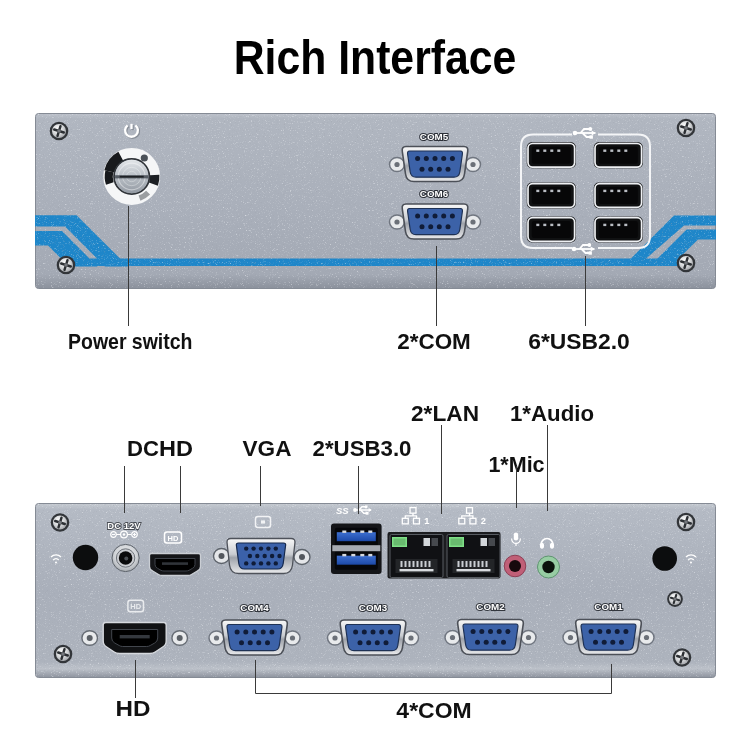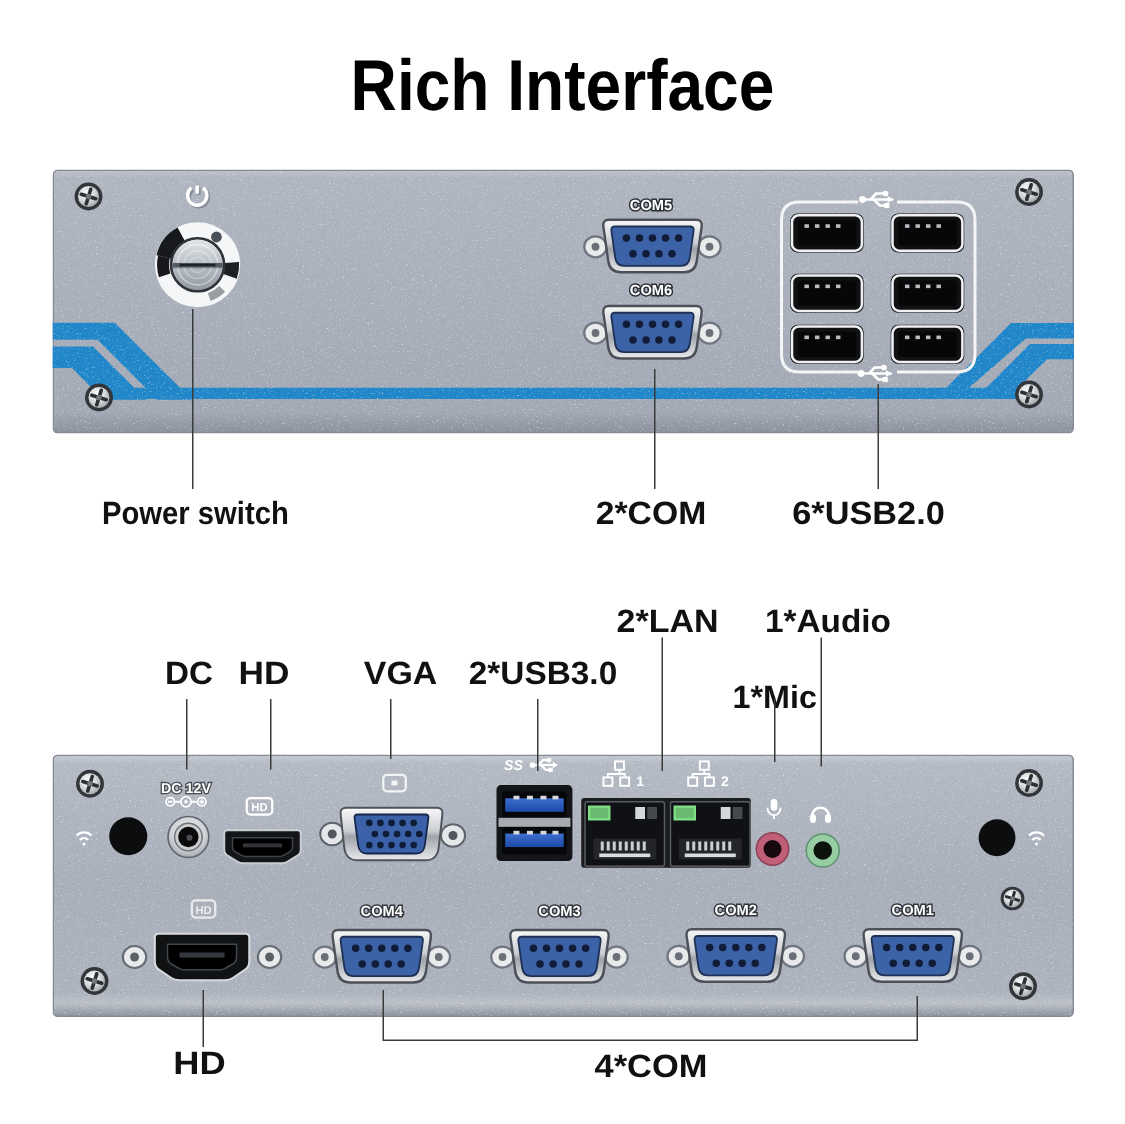--- a/index.html
+++ b/index.html
@@ -173,21 +173,21 @@
 <div class="cline" style="left:436px;top:246px;height:80px"></div>
 <div class="cline" style="left:585px;top:256px;height:70px"></div>
 
 <div class="lbl" style="left:67.5px;top:332px;transform-origin:0 50%;transform:scaleX(0.906)">Power switch</div>
 <div class="lbl" style="left:433.6px;top:332px;transform:translateX(-50%) scaleX(1.045)">2*COM</div>
 <div class="lbl" style="left:579px;top:332px;transform:translateX(-50%) scaleX(1.063)">6*USB2.0</div>
 
 <div class="lbl" style="left:445px;top:404px;transform:translateX(-50%) scaleX(1.054)">2*LAN</div>
 <div class="lbl" style="left:552px;top:404.3px;transform:translateX(-50%) scaleX(1.034)">1*Audio</div>
 
-<div class="lbl" style="left:126px;top:438.8px;transform:translateX(-50%) scaleX(1.03)">DC</div>
+<div class="lbl" style="left:143px;top:438.8px;transform:translateX(-50%) scaleX(1.03)">DC</div>
 <div class="lbl" style="left:176px;top:438.8px;transform:translateX(-50%) scaleX(1.093)">HD</div>
 <div class="lbl" style="left:266.5px;top:438.8px;transform:translateX(-50%) scaleX(1.051)">VGA</div>
 <div class="lbl" style="left:361.5px;top:438.8px;transform:translateX(-50%) scaleX(1.035)">2*USB3.0</div>
 <div class="lbl" style="left:516.5px;top:455px;transform:translateX(-50%) scaleX(1.0)">1*Mic</div>
 
 <div class="cline" style="left:124px;top:466px;height:47px"></div>
 <div class="cline" style="left:180px;top:466px;height:47px"></div>
 <div class="cline" style="left:260px;top:466px;height:40px"></div>
 <div class="cline" style="left:358px;top:466px;height:48px"></div>
 <div class="cline" style="left:441px;top:425px;height:89px"></div>

